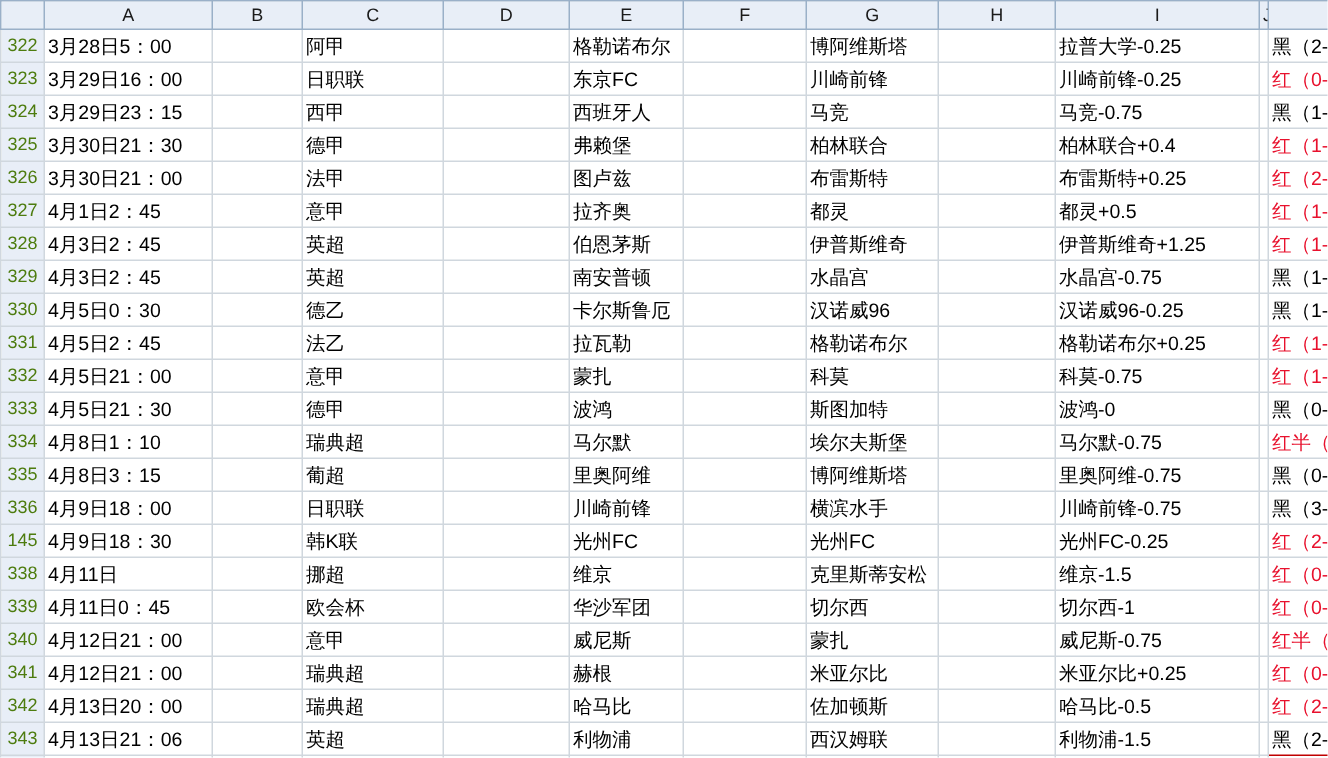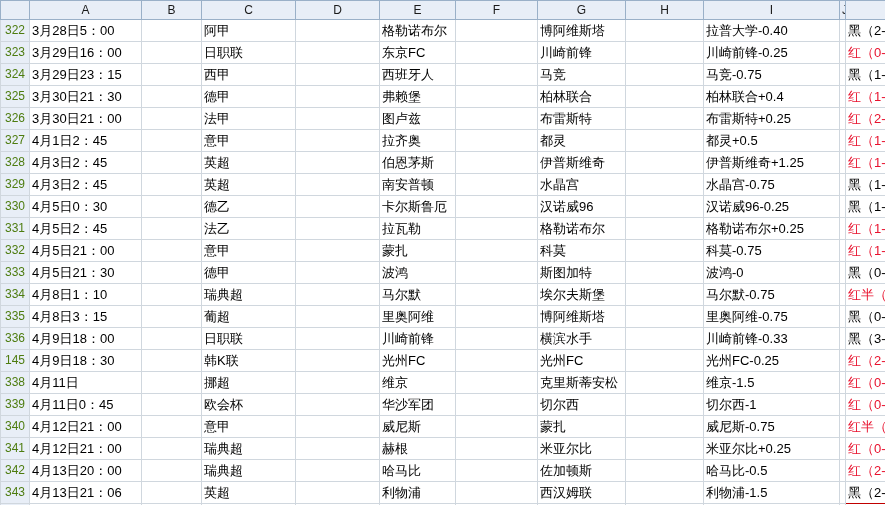--- a/index.html
+++ b/index.html
@@ -123,21 +123,21 @@
         <tr>
           <td class="row-head">322</td>
           <td class="cell">3月28日5：00</td>
           <td class="cell empty"></td>
           <td class="cell">阿甲</td>
           <td class="cell empty"></td>
           <td class="cell">格勒诺布尔</td>
           <td class="cell empty"></td>
           <td class="cell">博阿维斯塔</td>
           <td class="cell empty"></td>
-          <td class="cell">拉普大学-0.40</td>
+          <td class="cell">拉普大学-0.25</td>
           <td class="cell empty"></td>
           <td class="cell k-col k-first black">黑（2-1）</td>
         </tr>
         <tr>
           <td class="row-head">323</td>
           <td class="cell">3月29日16：00</td>
           <td class="cell empty"></td>
           <td class="cell">日职联</td>
           <td class="cell empty"></td>
           <td class="cell">东京FC</td>
@@ -319,21 +319,21 @@
         <tr>
           <td class="row-head">336</td>
           <td class="cell">4月9日18：00</td>
           <td class="cell empty"></td>
           <td class="cell">日职联</td>
           <td class="cell empty"></td>
           <td class="cell">川崎前锋</td>
           <td class="cell empty"></td>
           <td class="cell">横滨水手</td>
           <td class="cell empty"></td>
-          <td class="cell">川崎前锋-0.33</td>
+          <td class="cell">川崎前锋-0.75</td>
           <td class="cell empty"></td>
           <td class="cell k-col black">黑（3-3）</td>
         </tr>
         <tr>
           <td class="row-head">145</td>
           <td class="cell">4月9日18：30</td>
           <td class="cell empty"></td>
           <td class="cell">韩K联</td>
           <td class="cell empty"></td>
           <td class="cell">光州FC</td>

